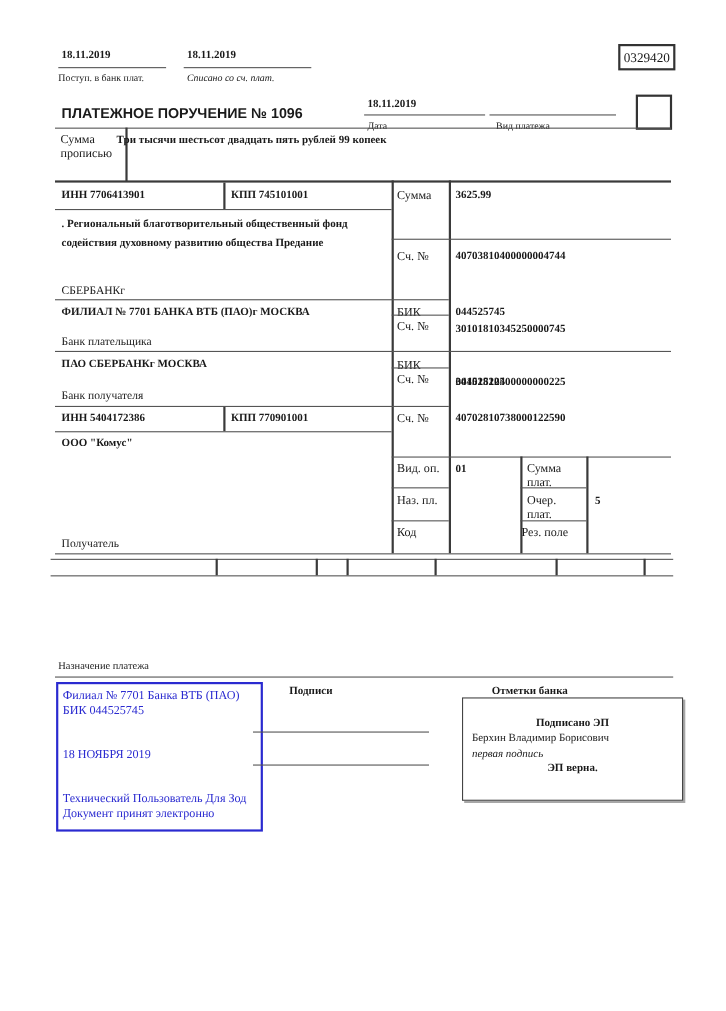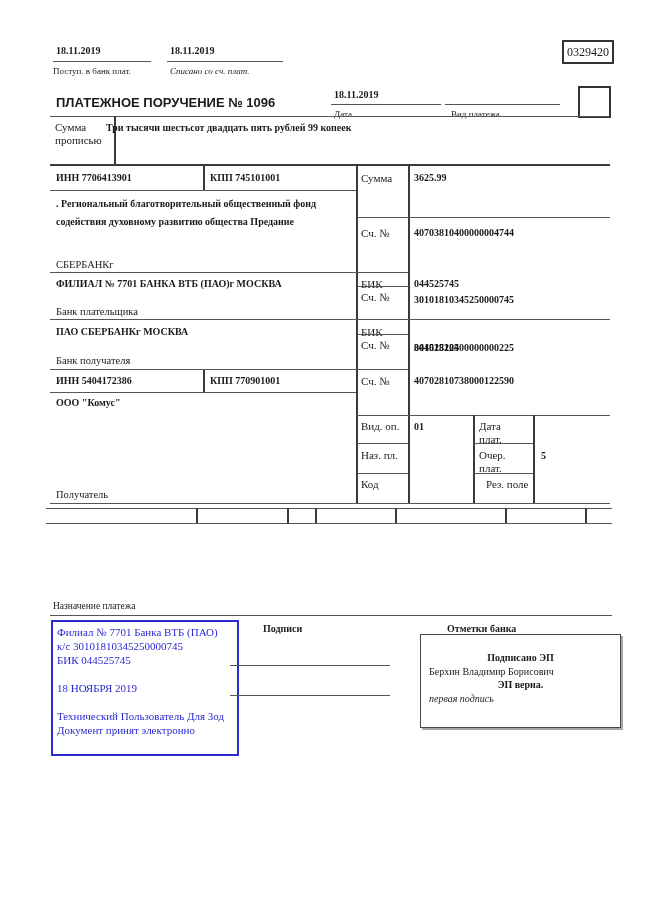--- a/index.html
+++ b/index.html
@@ -16,21 +16,21 @@
   .title{font-family:"Liberation Sans", sans-serif;font-weight:bold;font-size:13px;}
   .bluebox{position:absolute;left:51px;top:620px;width:176px;height:126px;
            border:2px solid #2a2ad0;padding:3px 4px;font-size:11px;line-height:14px;color:#2a2ad0;}
   .stampbox{position:absolute;left:420px;top:634px;width:183px;height:60px;
             border:1.5px solid #444;box-shadow:2px 2px 0 rgba(60,60,60,.45);
             padding:16px 8px;font-size:10px;line-height:14px;}
   .codebox{position:absolute;left:562px;top:40px;width:48px;height:20px;border:2px solid #333;
            text-align:center;font-size:12px;line-height:20px;}
   .smallbox{position:absolute;left:578px;top:86px;width:29px;height:28px;border:2px solid #333;}
   .wrap{word-wrap:break-word;}
-  .gap{margin-top:14px;}
+  .gap{margin-top:26px;}
 </style>
 </head>
 <body>
 
 <div class="doc">
 
   <div class="abs t12" style="left:56px;top:44px;">18.11.2019</div>
   <div class="hl thin" style="left:53px;top:61px;width:98px;"></div>
   <div class="abs t9" style="left:53px;top:66px;">Поступ. в банк плат.</div>
 
@@ -95,59 +95,58 @@
   <div class="abs t11" style="left:361px;top:375px;">Сч. №</div>
   <div class="abs t12" style="left:414px;top:374px;">40702810738000122590</div>
   <div class="hl thin" style="left:50px;top:392px;width:306px;"></div>
   <div class="abs t12" style="left:56px;top:396px;">ООО "Комус"</div>
 
   <div class="hl thin" style="left:356px;top:415px;width:254px;"></div>
   <div class="vl" style="left:473px;top:415px;height:88px;"></div>
   <div class="vl" style="left:533px;top:415px;height:88px;"></div>
   <div class="abs t11" style="left:361px;top:420px;">Вид. оп.</div>
   <div class="abs t12" style="left:414px;top:420px;">01</div>
-  <div class="abs t11" style="left:479px;top:420px;width:46px;">Дата плат.</div>
+  <div class="abs t11" style="left:479px;top:420px;width:46px;">Сумма плат.</div>
   <div class="hl thin" style="left:356px;top:443px;width:52px;"></div>
   <div class="hl thin" style="left:473px;top:443px;width:60px;"></div>
   <div class="abs t11" style="left:361px;top:449px;">Наз. пл.</div>
   <div class="abs t11" style="left:479px;top:449px;width:46px;">Очер. плат.</div>
   <div class="abs t12" style="left:541px;top:449px;">5</div>
   <div class="hl thin" style="left:356px;top:473px;width:52px;"></div>
   <div class="hl thin" style="left:473px;top:473px;width:60px;"></div>
   <div class="abs t11" style="left:361px;top:478px;">Код</div>
-  <div class="abs t11" style="left:486px;top:478px;width:52px;">Рез. поле</div>
+  <div class="abs t11" style="left:474px;top:478px;width:52px;">Рез. поле</div>
   <div class="abs t10" style="left:56px;top:489px;">Получатель</div>
   <div class="hl thin" style="left:50px;top:503px;width:560px;"></div>
 
   <div class="hl thin" style="left:46px;top:508px;width:566px;"></div>
   <div class="hl thin" style="left:46px;top:523px;width:566px;"></div>
   <div class="vl" style="left:196px;top:508px;height:15px;"></div>
   <div class="vl" style="left:287px;top:508px;height:15px;"></div>
   <div class="vl" style="left:315px;top:508px;height:15px;"></div>
   <div class="vl" style="left:395px;top:508px;height:15px;"></div>
   <div class="vl" style="left:505px;top:508px;height:15px;"></div>
   <div class="vl" style="left:585px;top:508px;height:15px;"></div>
 
   <div class="abs t9" style="left:53px;top:601px;font-size:9.5px;">Назначение платежа</div>
   <div class="hl thin" style="left:50px;top:615px;width:562px;"></div>
 
   <div class="bluebox">
     <div>Филиал № 7701 Банка ВТБ (ПАО)</div>
-    <div>к/с 30101810345250000745</div>
     <div>БИК 044525745</div>
     <div class="gap">18 НОЯБРЯ 2019</div>
     <div class="gap">Технический Пользователь Для Зод</div>
     <div>Документ принят электронно</div>
   </div>
 
   <div class="abs t12" style="left:263px;top:622px;">Подписи</div>
   <div class="abs t12" style="left:447px;top:622px;">Отметки банка</div>
   <div class="hl thin" style="left:230px;top:665px;width:160px;"></div>
   <div class="hl thin" style="left:230px;top:695px;width:160px;"></div>
 
   <div class="stampbox">
     <div style="text-align:center;font-weight:bold;">Подписано ЭП</div>
     <div>Берхин Владимир Борисович</div>
+    <div style="font-style:italic;">первая подпись</div>
     <div style="text-align:center;font-weight:bold;margin-top:-1px;">ЭП верна.</div>
-    <div style="font-style:italic;">первая подпись</div>
   </div>
 
 </div>
 
 </body></html>

